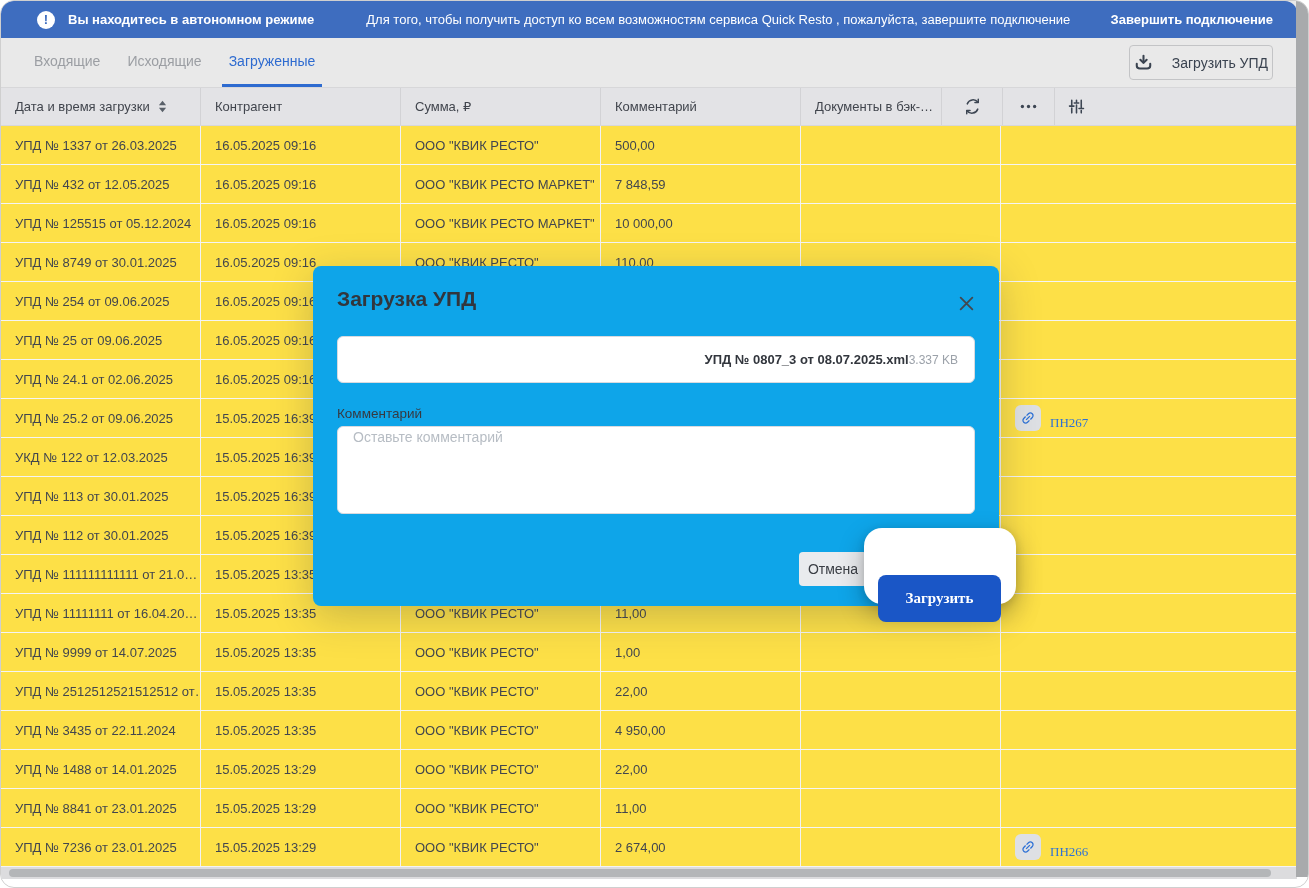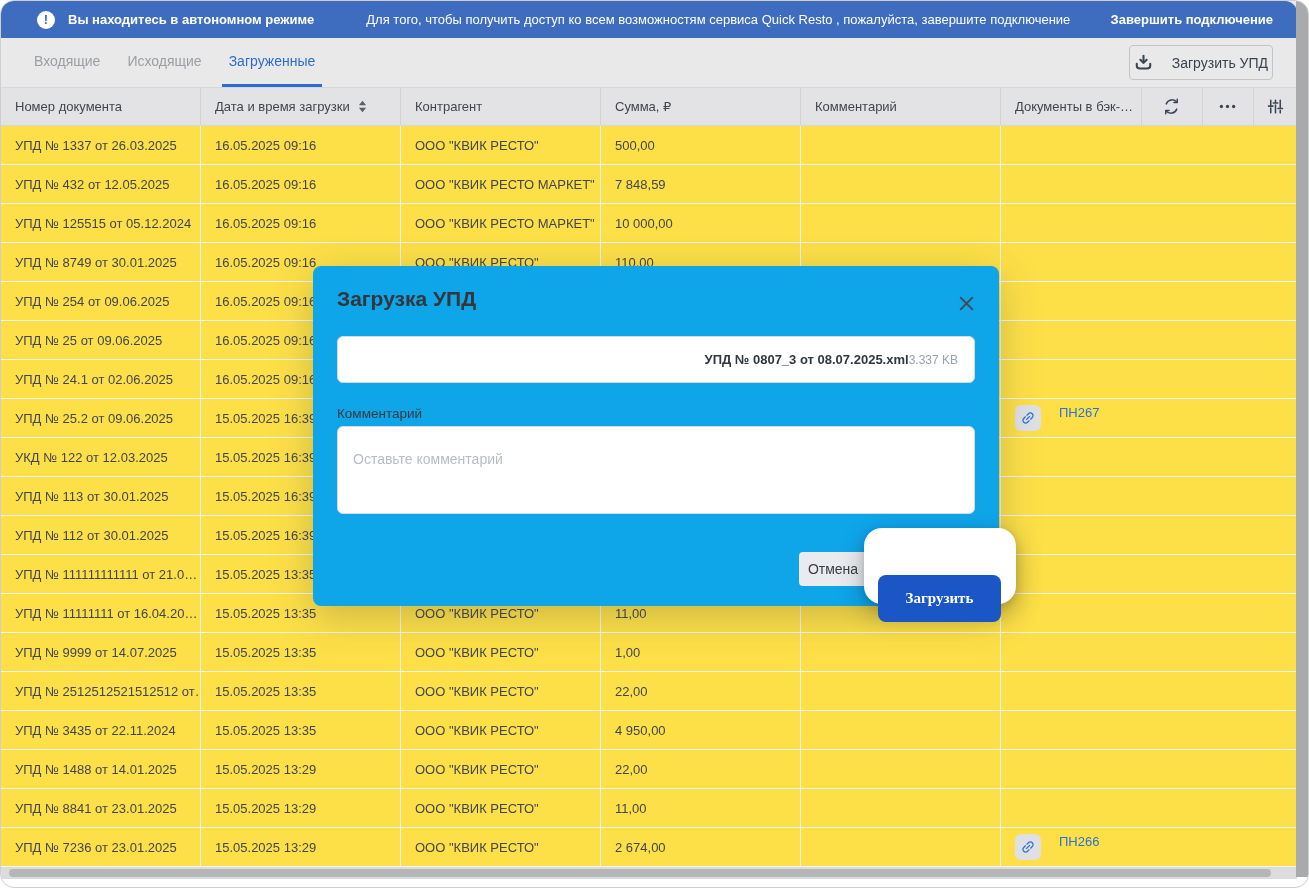--- a/index.html
+++ b/index.html
@@ -40,21 +40,21 @@
   .w-docs{width:141px;flex:0 0 141px;}
   .th-icon{display:flex;align-items:center;justify-content:center;border-right:1px solid #d2d2d5;cursor:pointer;}
   .ic1{width:61px;}.ic2{width:52px;}.ic3{width:43px;border-right:none;}
 
   
   .tbody{position:relative;}
   .tr{display:flex;height:39px;background:#fde047;border-bottom:1px solid #f4f4f5;cursor:pointer;}
   .td{display:flex;align-items:center;padding:0 14px;font-size:13px;color:#42464e;
       white-space:nowrap;overflow:hidden;border-right:1px solid #f2f2f3;}
   .td.last{flex:1;border-right:none;}
-  .doc-link{display:flex;align-items:flex-start;gap:18px;color:var(--link_blue,#2e71d6);cursor:pointer;}
+  .doc-link{display:flex;align-items:flex-end;gap:9px;color:var(--link_blue,#2e71d6);cursor:pointer;font-family:Liberation Serif, serif;}
   .link-badge{width:26px;height:26px;border-radius:6px;background:#dee0e4;display:flex;
       align-items:center;justify-content:center;}
   .link-badge svg{transform:rotate(-45deg);}
 
   
   .hscroll{position:absolute;left:0;bottom:0;width:1296px;height:12px;background:#dcdcde;display:flex;align-items:center;}
   .hthumb{height:8px;border-radius:4px;background:#b4b6b8;margin-left:8px;width:1262px;}
 
   
   .modal{position:absolute;left:312px;top:265px;width:686px;height:340px;background:#0ea5e9;border-radius:8px;
@@ -62,21 +62,21 @@
   .spotlight{position:absolute;left:551px;top:262px;width:152px;height:76px;background:#fff;border-radius:18px;
          box-shadow:0 10px 26px rgba(0,0,0,.28),0 2px 8px rgba(0,0,0,.12);z-index:1;}
   .modal-title{position:absolute;left:24px;top:21px;font-size:21px;font-weight:bold;color:#32363d;}
   .modal-close{position:absolute;right:22px;top:27px;background:none;border:none;padding:2px;cursor:pointer;line-height:0;}
   .file-box{position:absolute;left:24px;right:24px;top:70px;height:47px;border:1px solid #d8dadf;border-radius:6px;
          display:flex;align-items:center;justify-content:flex-end;padding:0 16px;cursor:pointer;background:#fff;}
   .file-name{font-size:13px;font-weight:bold;color:#32363d;}
   .file-size{font-size:12px;color:#9ba1a9;}
   .comment-label{position:absolute;left:24px;top:140px;font-size:13.5px;color:#363a41;}
   .comment-input{position:absolute;left:24px;right:24px;top:160px;height:88px;border:1px solid #d8dadf;border-radius:6px;
-         padding:24px 15px;font-family:"Liberation Sans","DejaVu Sans",sans-serif;font-size:14px;color:#3a3e45;
+         padding:2px 15px;font-family:"Liberation Sans","DejaVu Sans",sans-serif;font-size:14px;color:#3a3e45;
          resize:none;background:#fff;width:638px;}
   .comment-input::placeholder{color:#b7bdc4;}
   .btn-cancel{position:absolute;left:486px;top:286px;min-width:68px;height:34px;background:#e9ebee;border:none;
          border-radius:4px;font-size:14px;color:#3a3e45;cursor:pointer;font-family:inherit;z-index:0;}
   .btn-submit{position:absolute;left:565px;top:273px;width:123px;height:47px;background:var(--submit_blue,#1a56c6);
          border:none;border-radius:8px;color:#fff;font-size:15px;font-weight:bold;cursor:pointer;font-family:Liberation Serif, serif;z-index:2;margin-top:36px;}
 </style>
 </head>
 <body>
 
@@ -100,23 +100,20 @@
             <path d="M12 3.5v8.5"></path>
               <path d="M8 8.5l4 4 4-4"></path>
             <path d="M3.5 13.5v2.6c0 2.3 2 3.4 4 3.4h9c2 0 4-1.1 4-3.4v-2.6"></path>
           </svg>
         </span>
         <span>Загрузить УПД</span>
       </button>
     </div>
 
     <div class="thead">
-      <div class="th w200">
-        <span>Номер документа</span>
-      </div>
       <div class="th w200">
         <span>Дата и время загрузки</span>
         <span style="line-height:0;">
           <svg width="9" height="13" viewBox="0 0 10 14" fill="#596069">
               <path d="M5 0.5 9 5.5H1z"></path>
               <path d="M5 13.5 1 8.5h8z"></path>
             </svg>
         </span>
       </div>
       <div class="th w200">

